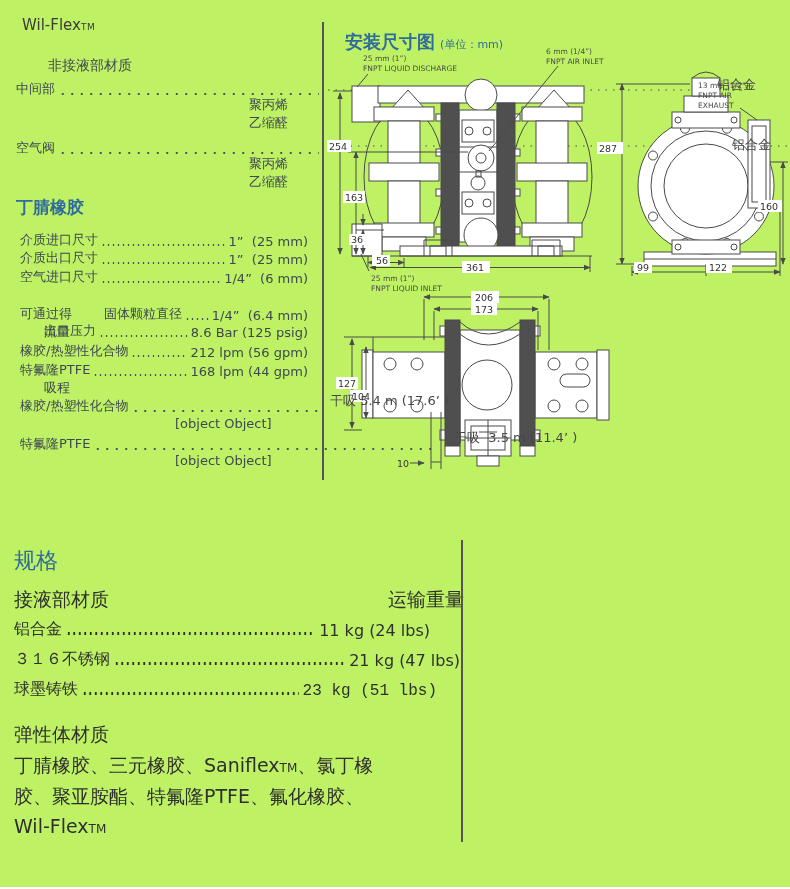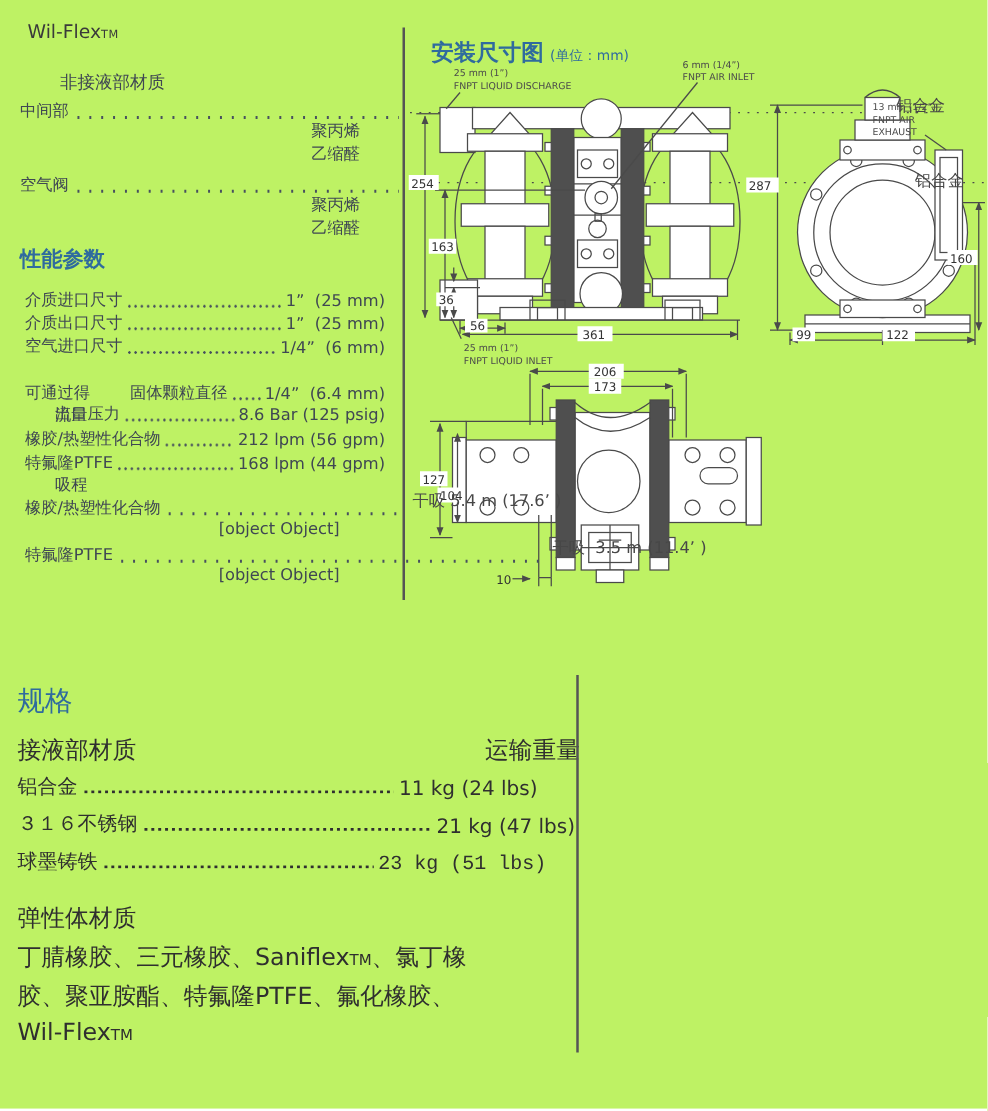--- a/index.html
+++ b/index.html
@@ -44,21 +44,21 @@
   <div class="abs t13" style="left:200px;top:96px;width:88px;text-align:right;">聚丙烯</div>
   <div class="abs t13" style="left:200px;top:114px;width:88px;text-align:right;">乙缩醛</div>
 
   <div class="abs row t13" style="left:16px;top:139px;width:306px;">
     <span class="lbl">空气阀</span>
       <span class="lead space"></span>
   </div>
   <div class="abs t13" style="left:200px;top:155px;width:88px;text-align:right;">聚丙烯</div>
   <div class="abs t13" style="left:200px;top:173px;width:88px;text-align:right;">乙缩醛</div>
 
-  <div class="abs blue" style="left:16px;top:196px;font-size:17px;font-weight:600;">性能参数</div>
+  <div class="abs blue" style="left:16px;top:196px;font-size:17px;font-weight:600;">丁腈橡胶</div>
 
   <div class="abs row t13" style="left:20px;top:231px;width:288px;">
     <span class="lbl">介质进口尺寸</span>
       <span class="lead"></span>
       <span class="val">1”  (25 mm)</span>
   </div>
   <div class="abs row t13" style="left:20px;top:249px;width:288px;">
     <span class="lbl">介质出口尺寸</span>
       <span class="lead"></span>
       <span class="val">1”  (25 mm)</span>
@@ -300,21 +300,21 @@
       <text class="calltxt" x="698" y="98">FNPT AIR</text>
       <text class="calltxt" x="698" y="108">EXHAUST</text>
       <text class="calltxt" x="371" y="281">25 mm (1”)</text>
       <text class="calltxt" x="371" y="291">FNPT LIQUID INLET</text>
     </g>
   </svg>
 
   <div class="abs overlay" style="left:717px;top:76px;">铝合金</div>
   <div class="abs overlay" style="left:732px;top:136px;">铝合金</div>
   <div class="abs overlay" style="left:330px;top:392px;">干吸 5.4 m (17.6’ )</div>
-  <div class="abs overlay" style="left:442px;top:429px;">干吸  3.5 m (11.4’ )</div>
+  <div class="abs overlay" style="left:442px;top:429px;padding-left:12px;">干吸  3.5 m (11.4’ )</div>
 
   <div class="abs blue" style="left:14px;top:546px;font-size:22px;">规格</div>
   <div class="abs dark" style="left:14px;top:587px;font-size:19px;">接液部材质</div>
   <div class="abs dark" style="left:372px;top:587px;width:92px;text-align:right;font-size:19px;">运输重量</div>
 
   <div class="abs row dark" style="left:14px;top:619px;width:416px;font-size:16px;">
     <span class="lbl">铝合金</span>
       <span class="lead big"></span>
       <span class="val">11 kg (24 lbs)</span>
   </div>

